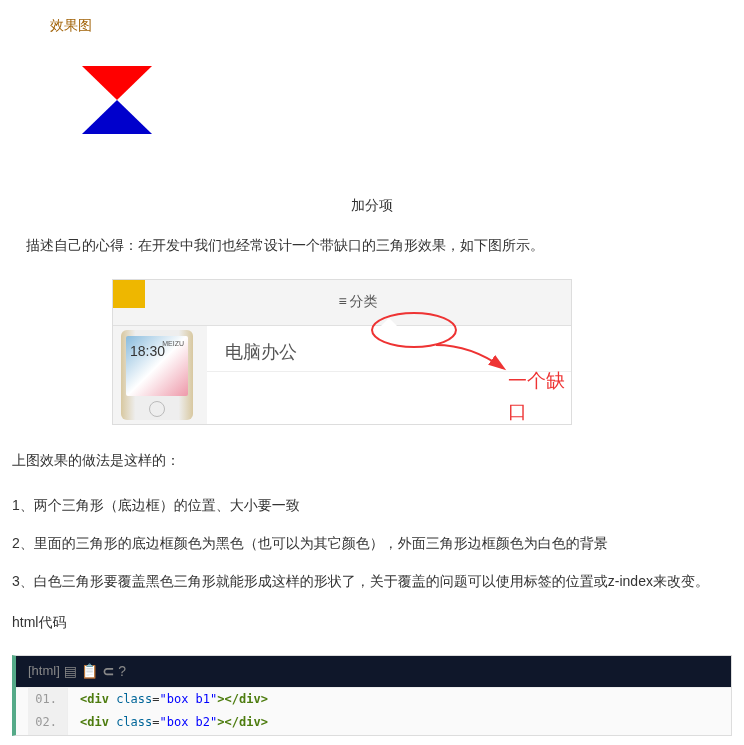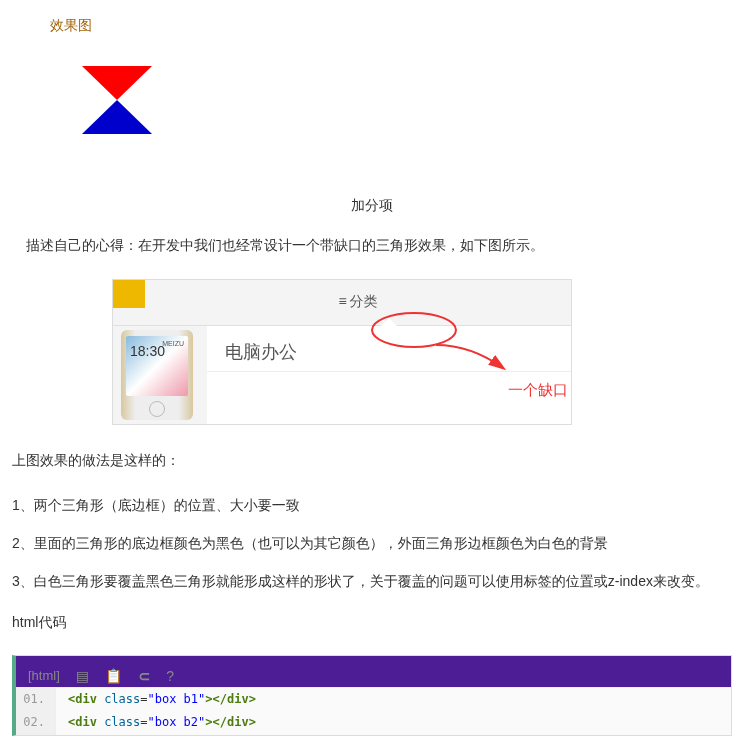--- a/index.html
+++ b/index.html
@@ -22,28 +22,28 @@
     .phone-body { width: 72px; height: 90px; background: linear-gradient(90deg,#d8c8a0 0%,#eee 20%,#eee 80%,#d8c8a0 100%); border-radius: 6px; padding: 6px 5px; position: relative; }
     .phone-screen { width: 100%; height: 60px; background: linear-gradient(135deg,#8bd 0%,#fff 50%,#e9a 100%); border-radius: 2px; position: relative; }
     .phone-time { position: absolute; top: 4px; left: 4px; font-size: 14px; color: #333; }
     .phone-brand { position: absolute; top: 2px; right: 4px; font-size: 7px; color: #555; }
     .phone-btn { width: 16px; height: 16px; border: 1px solid #bbb; border-radius: 50%; margin: 5px auto 0; }
     .menu-list { flex: 1; background: #fff; }
     .menu-row { height: 46px; border-bottom: 1px solid #eee; padding: 12px 18px; color: #555; font-size: 18px; position: relative; }
     .menu-row:first-child::before { content: ""; position: absolute; top: -8px; left: 50%; margin-left: -8px; width: 0; height: 0; border-left: 8px solid transparent; border-right: 8px solid transparent; border-bottom: 8px solid #fff; }
     .red-arrow { position: absolute; top: 60px; left: 318px; }
     .red-arrow svg { overflow: visible; }
-    .notch-label { position: absolute; top: 98px; left: 395px; color: #e33; font-size: 15px; }
+    .notch-label { position: absolute; top: 86px; left: 395px; color: #e33; font-size: 19px; }
     .list-num { margin: 16px 0; }
     .code-block { border: 1px solid #ddd; border-left: 4px solid #5a8; background: #fafafa; padding: 0; margin-top: 12px; }
-    .code-toolbar { height: 32px; background: #4c1d95; display: flex; align-items: flex-end; padding: 0 12px; gap: 16px; font-size: 13px; color: #666; border-bottom: 1px solid #eee; }
+    .code-toolbar { height: 32px; background: #0f172a; display: flex; align-items: center; padding: 0 12px; gap: 4px; font-size: 13px; color: #666; border-bottom: 1px solid #eee; }
     .code-lang { color: #888; }
     .tb-icon { display: inline-flex; align-items: center; justify-content: center; cursor: pointer; color: #888; font-size: 14px; }
     .code-rows { font-family: Consolas, monospace; font-size: 12px; }
-    .code-row { display: flex; }
+    .code-row { display: flex; margin-left: 12px; }
     .code-ln { width: 40px; text-align: right; padding: 2px 10px 2px 0; color: #999; background: #f0f0f0; border-right: 1px solid #eee; }
     .code-txt { padding: 2px 12px; white-space: pre; }
     .tag { color: #4d7c0f; font-weight: bold; }
     .cls { color: #006699; }
     .str { color: #0000ff; }
   </style>
 </head>
 <body>
 
 <div class="link-title">效果图</div>

